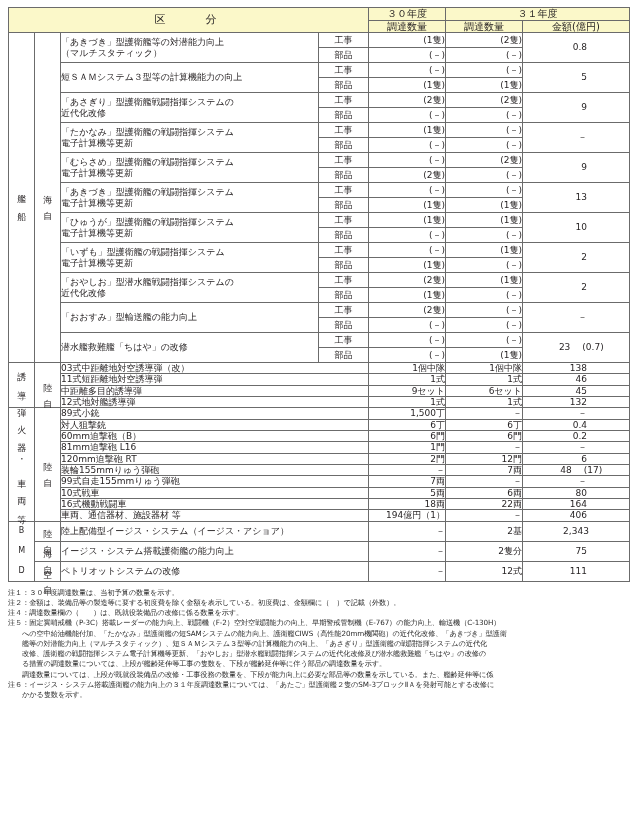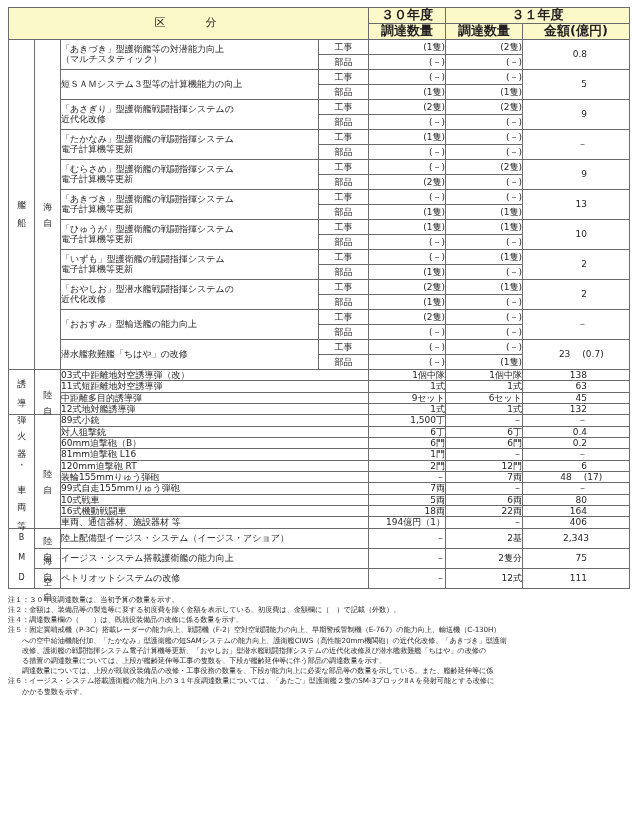--- a/index.html
+++ b/index.html
@@ -40,23 +40,22 @@
     background: #fbf8c9;
     font-size: 10px;
     letter-spacing: 0.5px;
     border-bottom: 1.4px solid #3a3a3a;
   }
   .hdr th.kubun {
     font-size: 11px;
     letter-spacing: 6px;
   }
   .hdr th.sub {
-    font-size: 13px;
+    font-size: 10px;
     letter-spacing: 0px;
-    font-weight: bold;
   }
   .hdr th.thick-left { border-left: 1.4px solid #3a3a3a; }
 
   
   td.vcat {
     writing-mode: vertical-rl;
     text-orientation: upright;
     text-align: center;
     vertical-align: middle;
     font-size: 9.5px;
@@ -393,21 +392,21 @@
               <span class="amt-main">138</span>
             </div>
           </td>
         </tr>
         <tr>
           <td class="item1" colspan="2">11式短距離地対空誘導弾</td>
           <td class="qty30">1式</td>
           <td class="qty31">1式</td>
           <td class="amount ">
             <div class="amt-wrap">
-              <span class="amt-main">63</span>
+              <span class="amt-main">46</span>
             </div>
           </td>
         </tr>
         <tr>
           <td class="item1" colspan="2">中距離多目的誘導弾</td>
           <td class="qty30">9セット</td>
           <td class="qty31">6セット</td>
           <td class="amount ">
             <div class="amt-wrap">
               <span class="amt-main">45</span>
@@ -574,19 +573,20 @@
         </tr>
       </tbody>
   </table>
 
   <div class="notes" id="notes">
       <div>注１：３０年度調達数量は、当初予算の数量を示す。</div>
       <div>注２：金額は、装備品等の製造等に要する初度費を除く金額を表示している。初度費は、金額欄に（　）で記載（外数）。</div>
       <div>注４：調達数量欄の（　　）は、既就役装備品の改修に係る数量を示す。</div>
       <div>注５：固定翼哨戒機（P-3C）搭載レーダーの能力向上、戦闘機（F-2）空対空戦闘能力の向上、早期警戒管制機（E-767）の能力向上、輸送機（C-130H）</div>
       <div class="ind">への空中給油機能付加、「たかなみ」型護衛艦の短SAMシステムの能力向上、護衛艦CIWS（高性能20mm機関砲）の近代化改修、「あきづき」型護衛</div>
+      <div class="ind">艦等の対潜能力向上（マルチスタティック）、短ＳＡＭシステム３型等の計算機能力の向上、「あさぎり」型護衛艦の戦闘指揮システムの近代化</div>
       <div class="ind">改修、護衛艦の戦闘指揮システム電子計算機等更新、「おやしお」型潜水艦戦闘指揮システムの近代化改修及び潜水艦救難艦「ちはや」の改修の</div>
       <div class="ind">る措置の調達数量については、上段が艦齢延伸等工事の隻数を、下段が艦齢延伸等に伴う部品の調達数量を示す。</div>
       <div class="ind">調達数量については、上段が既就役装備品の改修・工事役務の数量を、下段が能力向上に必要な部品等の数量を示している。また、艦齢延伸等に係</div>
       <div>注６：イージス・システム搭載護衛艦の能力向上の３１年度調達数量については、「あたご」型護衛艦２隻のSM-3ブロックⅡＡを発射可能とする改修に</div>
       <div class="ind">かかる隻数を示す。</div>
     </div>
 </div>
 
 </body></html>

